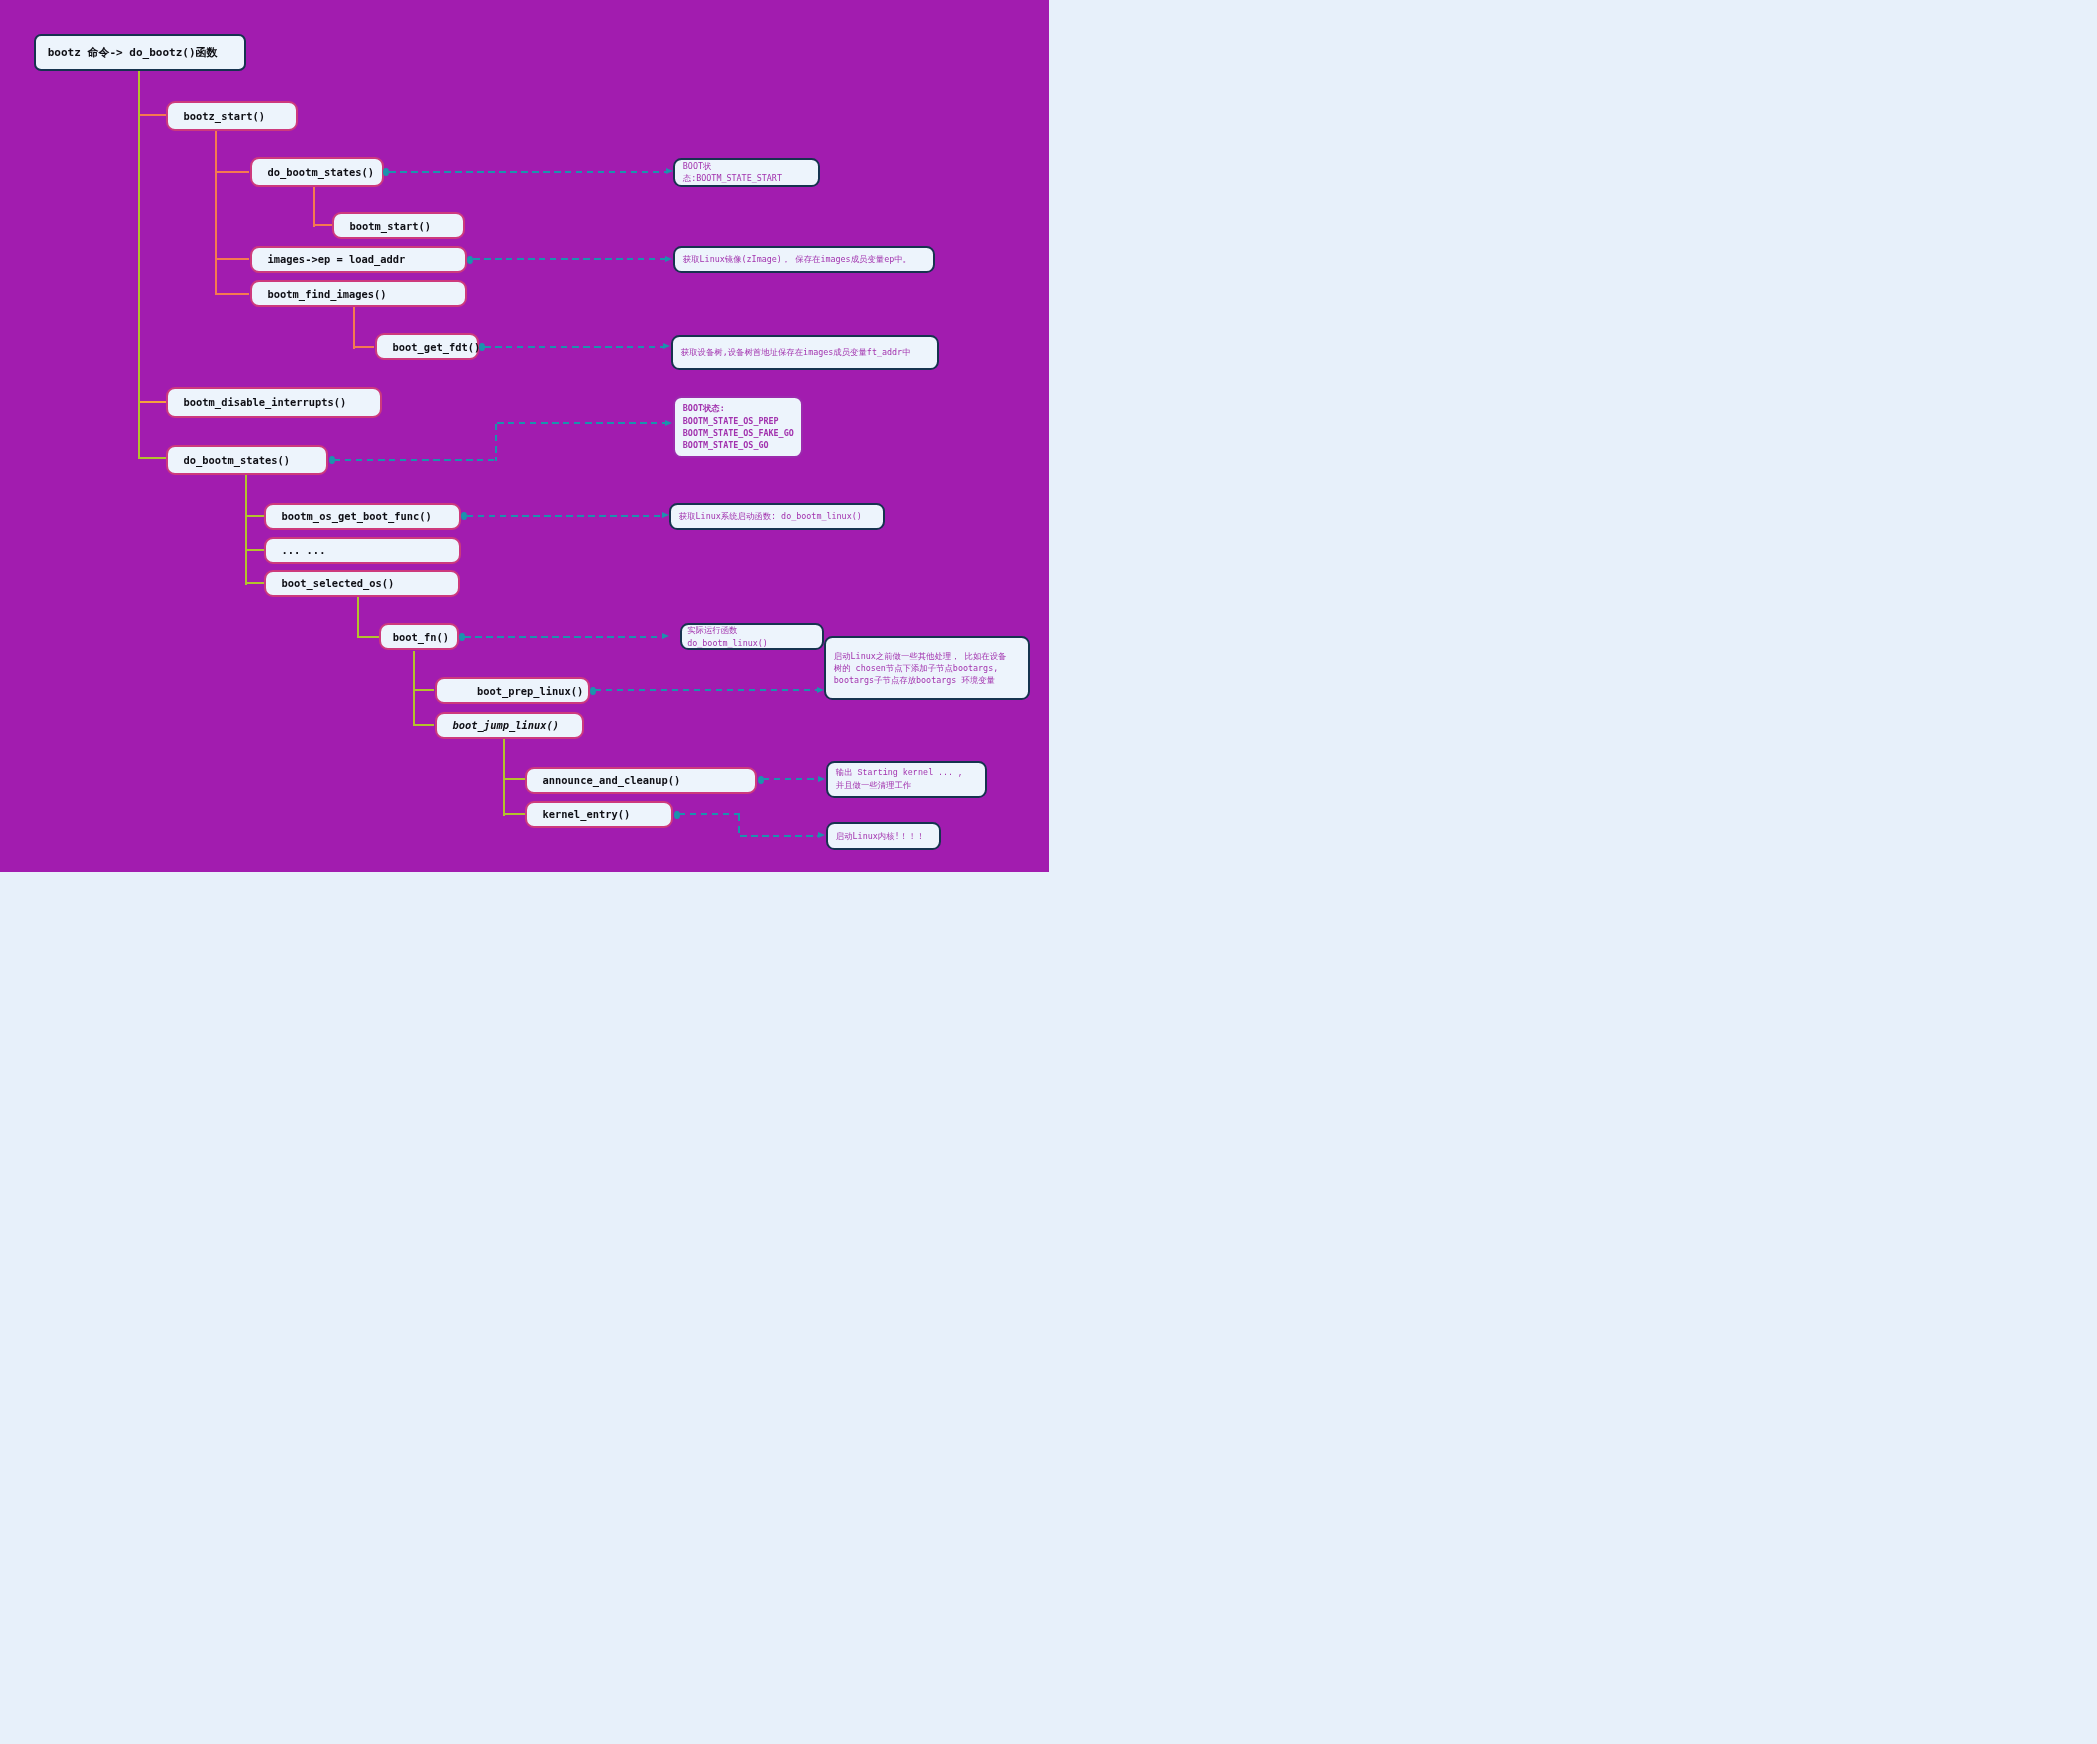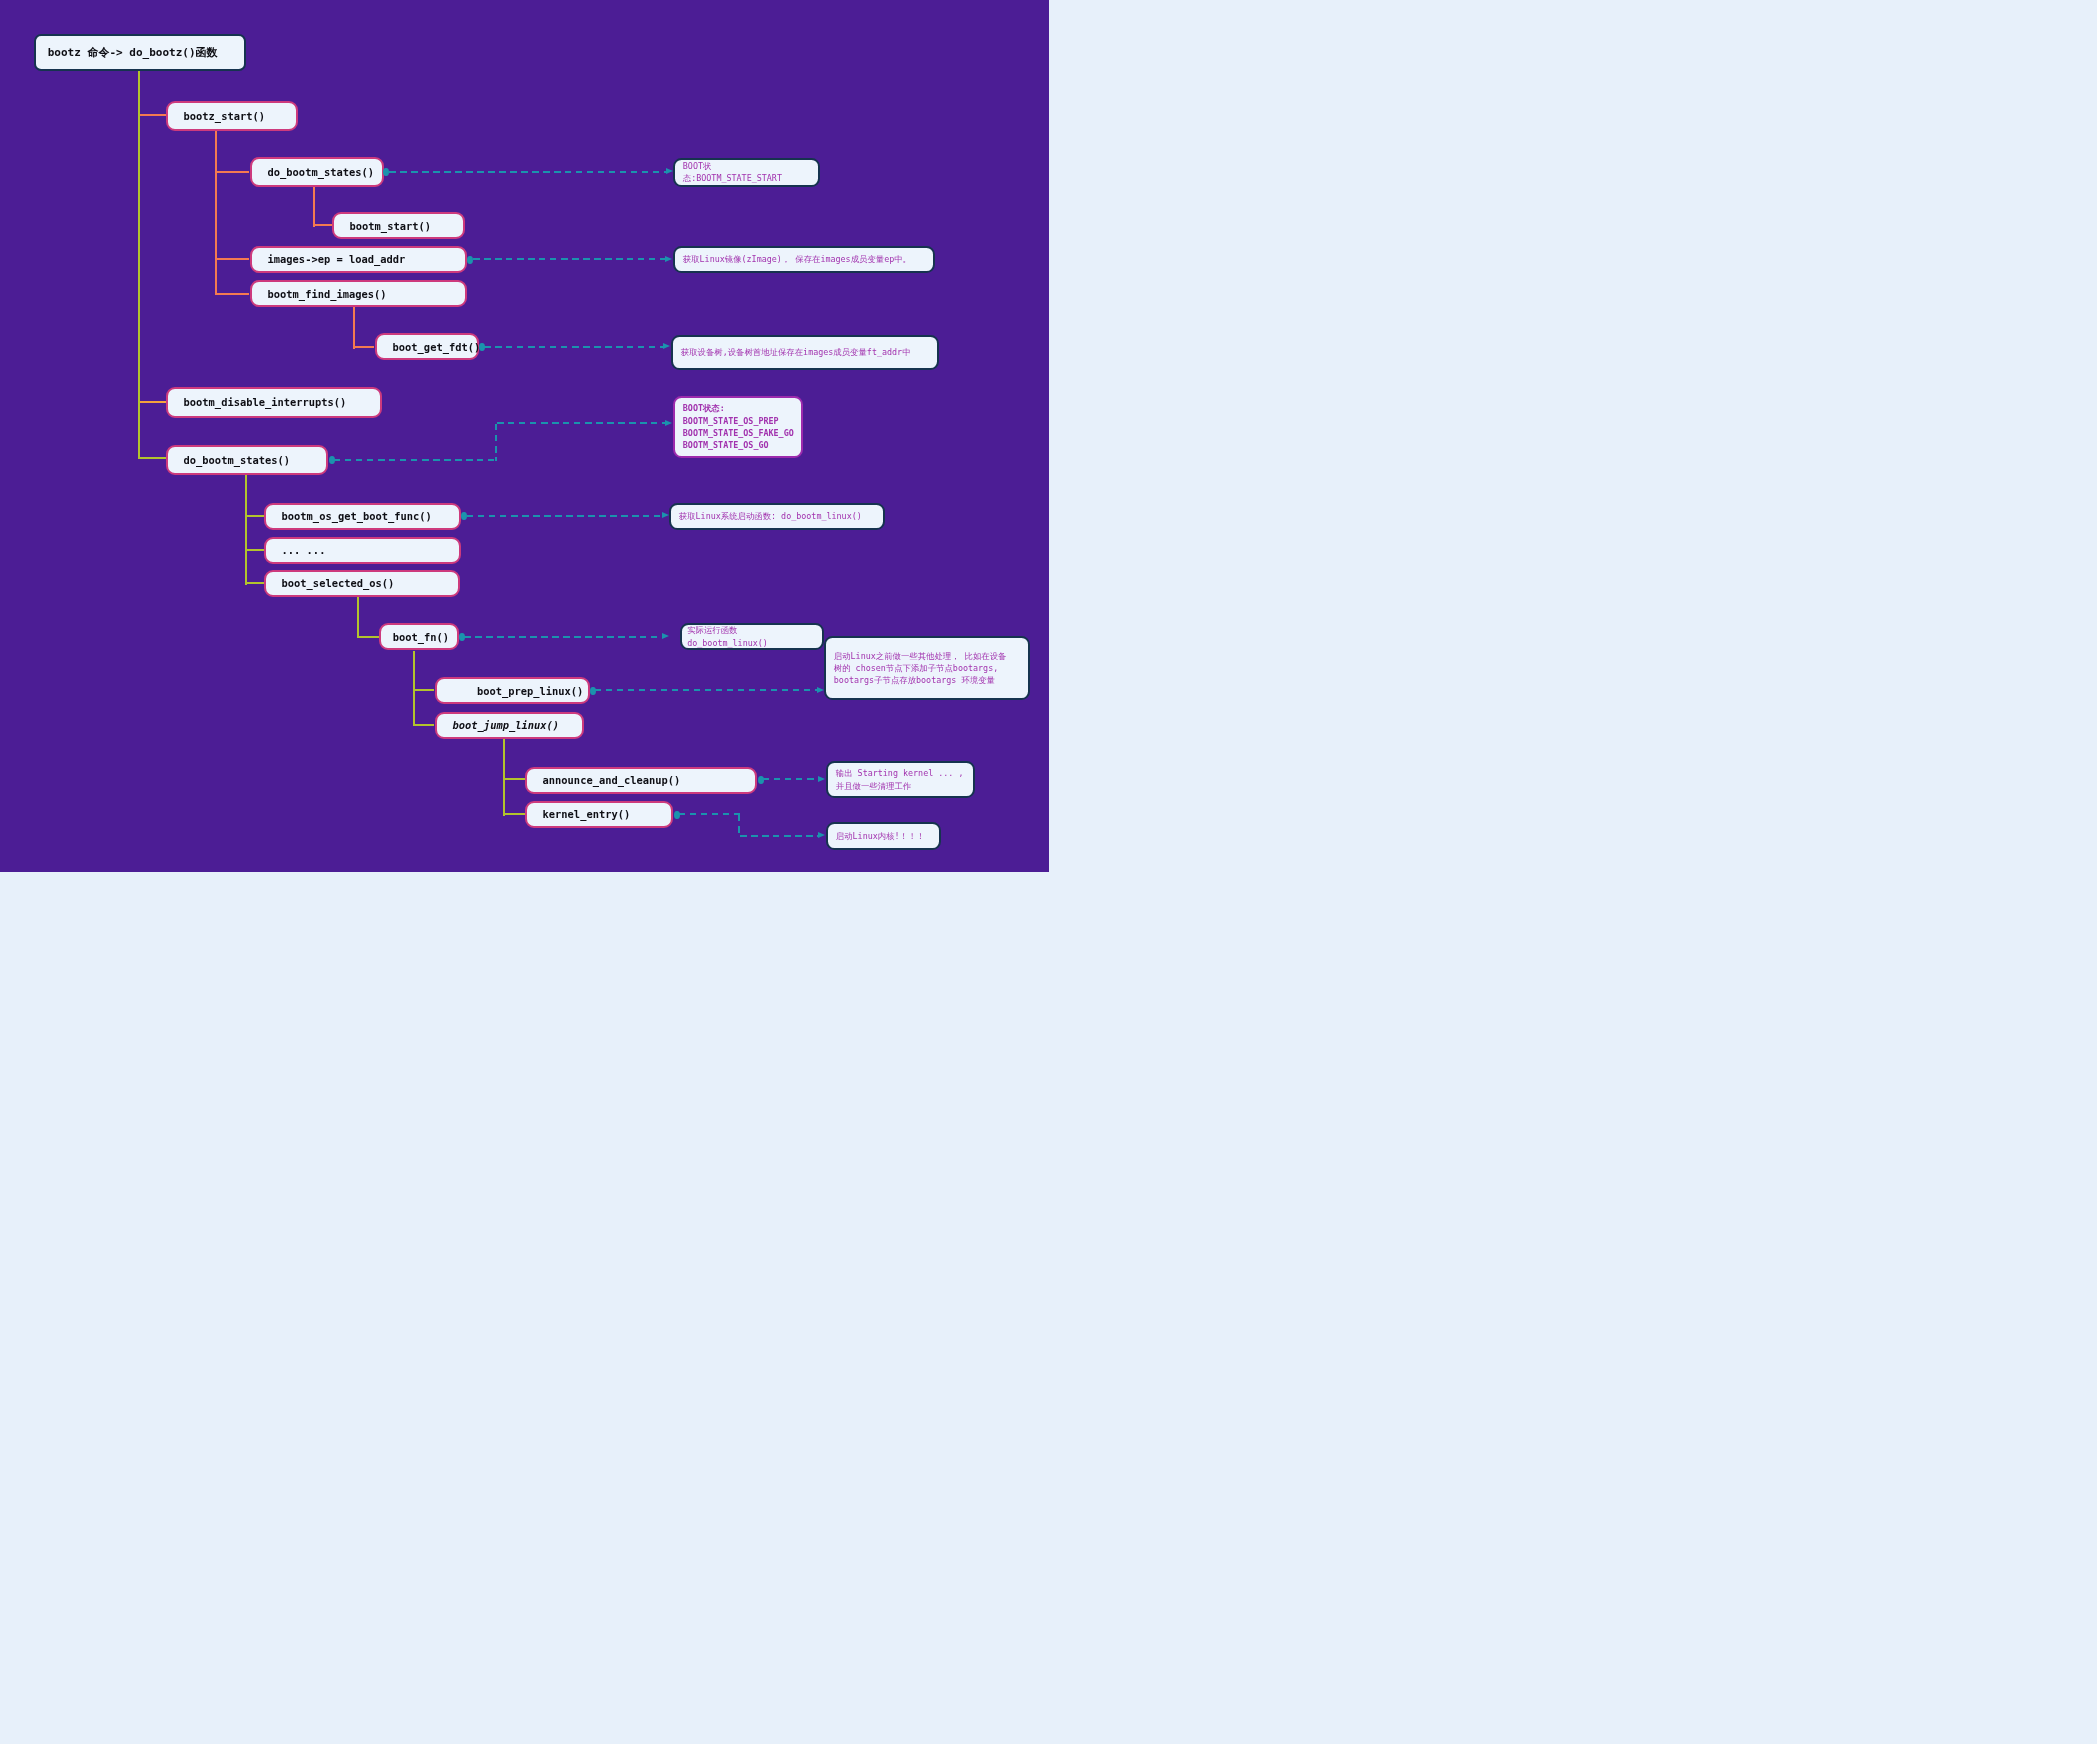--- a/index.html
+++ b/index.html
@@ -1,16 +1,16 @@
 <!DOCTYPE html>
 <html style="font-size:10.4px"><head>
 <meta charset="utf-8">
 <style>
   html,body{margin:0;padding:0;background:#e7f0fa;}
-  .canvas{position:relative;width:1049px;height:872px;background:#4c1d95;overflow:hidden;
+  .canvas{position:relative;width:1049px;height:872px;background:#a21caf;overflow:hidden;
           font-family:"DejaVu Sans Mono",monospace;}
   
   .node{position:absolute;box-sizing:border-box;border:2.6px solid #cd3a7d;border-radius:9px;
         background:#edf4fc;display:flex;align-items:center;padding-left:15.6px;
         font-weight:700;font-size:10.4px;color:#0e0e14;white-space:nowrap;z-index:3;}
   
   .rootnode{border:2.6px solid #16334f;border-radius:7.1px;font-size:11px;padding-left:11.7px;}
   
   .ann{position:absolute;box-sizing:border-box;border:2.6px solid #16334f;border-radius:8.4px;
        background:#edf4fc;display:flex;align-items:center;padding:2.6px 7.8px;
@@ -154,19 +154,19 @@
 BOOTM_STATE_OS_GO</div>
 
   <div class="ann" style="left:669px;top:503px;width:216px;height:26.6px;">获取Linux系统启动函数: do_bootm_linux()</div>
 
   <div class="ann" style="left:680px;top:623px;width:144px;height:27px;padding:2.6px 5.2px;">实际运行函数do_bootm_linux()</div>
 
   <div class="ann" style="left:824px;top:636px;width:206px;height:64px;">启动Linux之前做一些其他处理， 比如在设备
 树的 chosen节点下添加子节点bootargs,
 bootargs子节点存放bootargs 环境变量</div>
 
-  <div class="ann" style="left:826px;top:761px;width:149px;height:37px;">输出 Starting kernel ... ,
+  <div class="ann" style="left:826px;top:761px;width:161px;height:37px;font-family:Liberation Mono, monospace;">输出 Starting kernel ... ,
 并且做一些清理工作</div>
 
   <div class="ann" style="left:826px;top:822px;width:115px;height:28px;">启动Linux内核!！！！</div>
 
 </div>
 
 
 </body></html>

